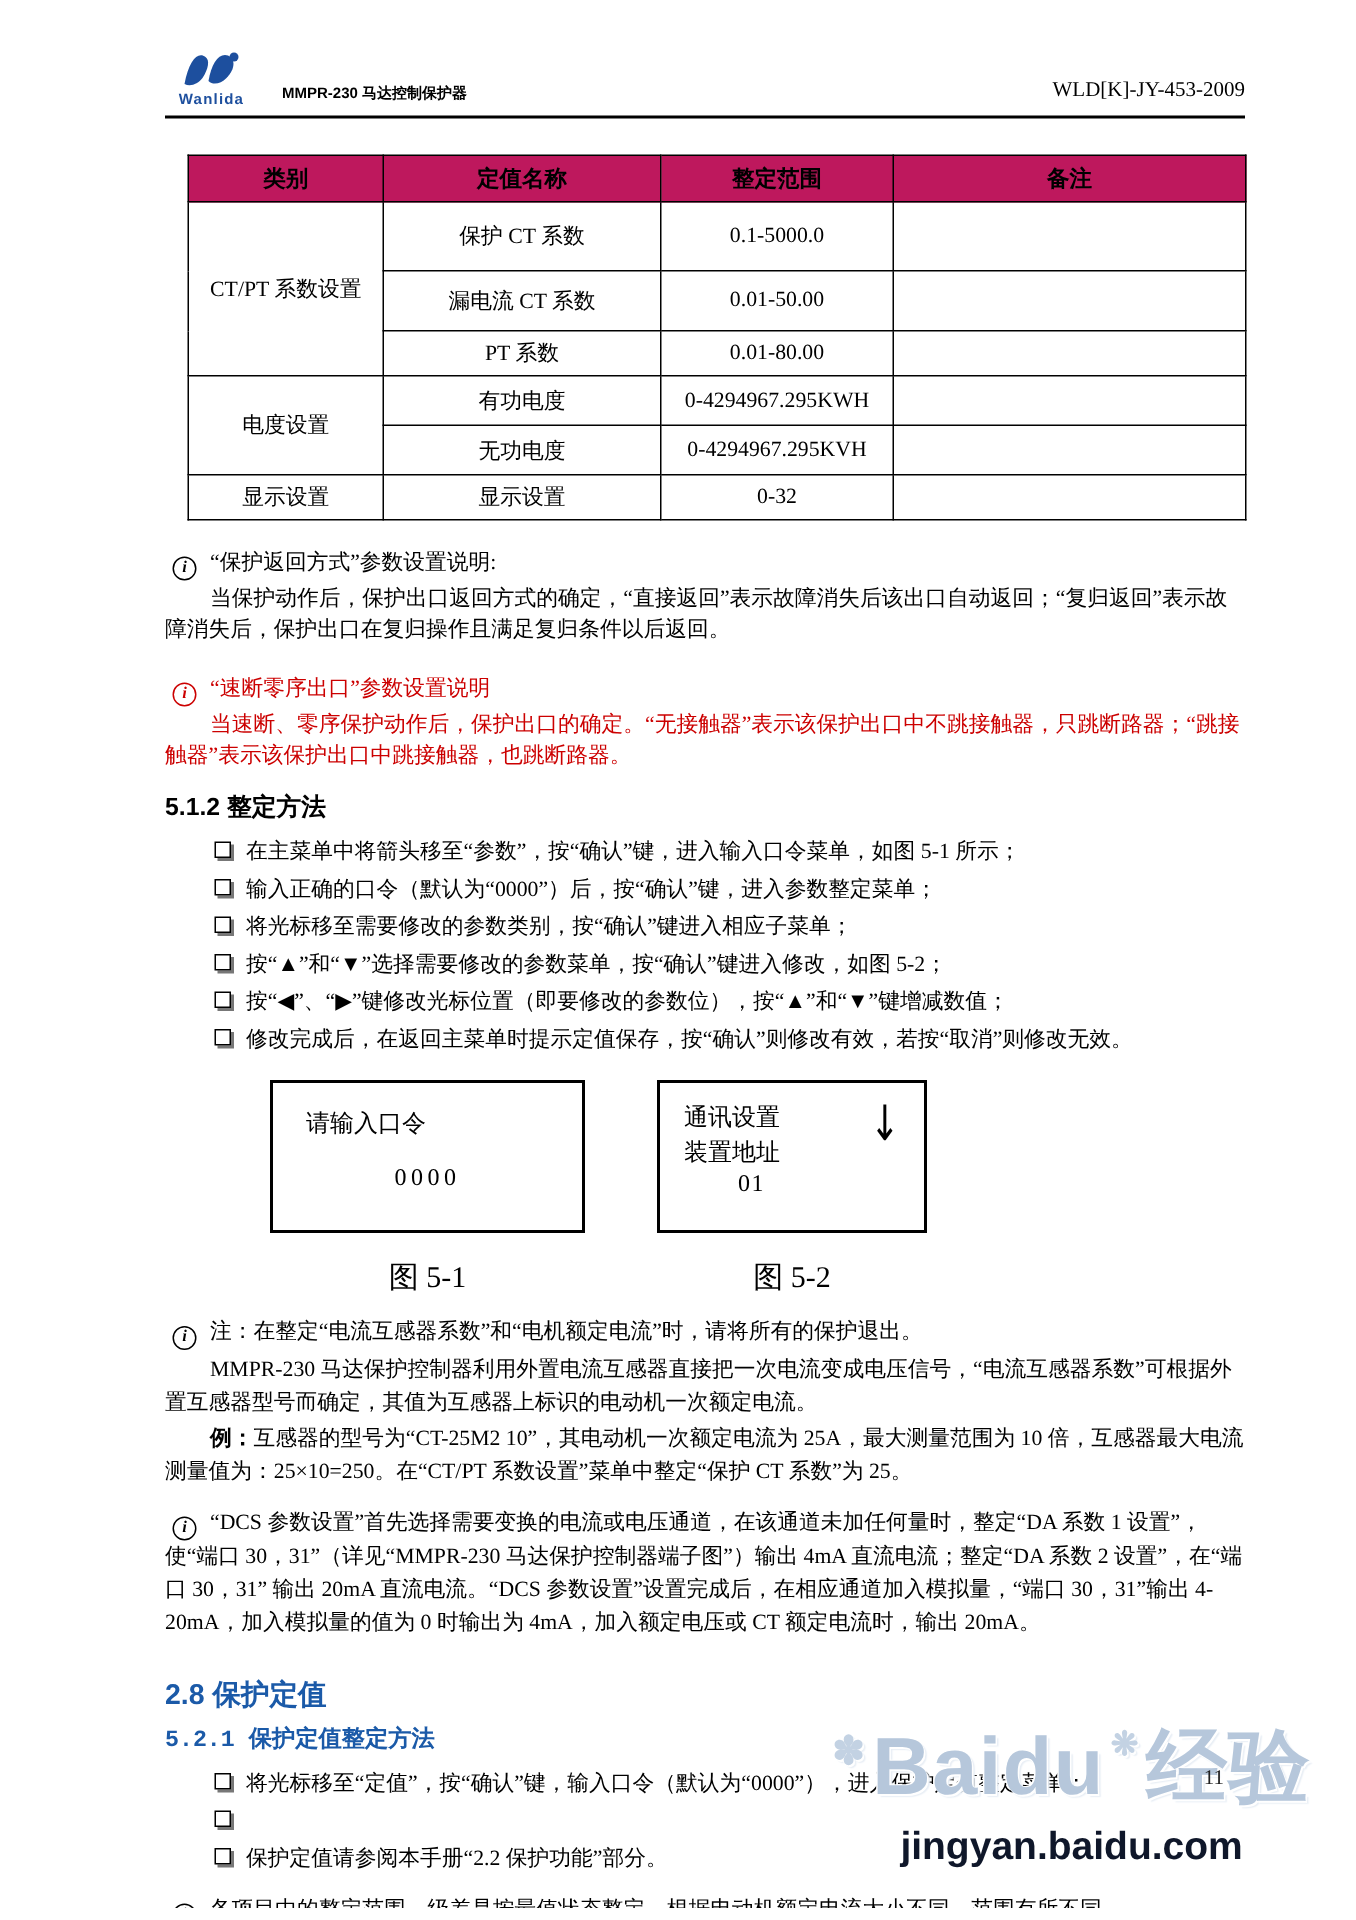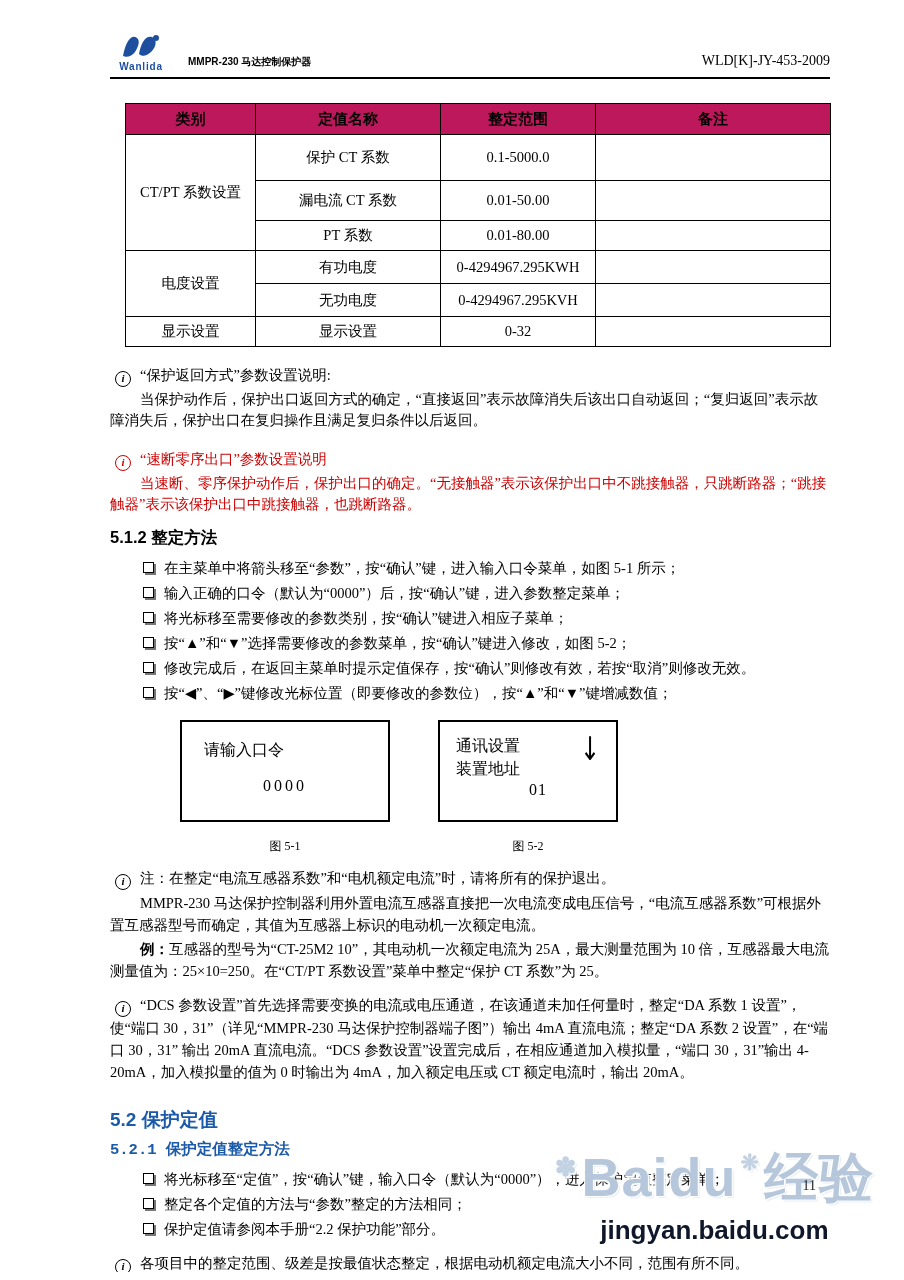--- a/index.html
+++ b/index.html
@@ -52,24 +52,24 @@
 
   
   .figures { display:flex; gap:48px; margin:16px 0 0 70px; }
   .figwrap { text-align:center; }
   .lcd { border:2px solid #000; height:102px; box-sizing:border-box; position:relative;
          text-align:left; background:#fff; }
   .lcd1 { width:210px; padding:16px 0 0 22px; }
   .lcd2 { width:180px; padding:12px 0 0 16px; }
   .lcd-line { font-size:16px; line-height:23px; }
   .lcd-value1 { text-align:center; margin:16px 22px 0 0; font-size:16px; letter-spacing:3px; }
-  .lcd-value2 { margin:1px 0 0 73px; font-size:16px; letter-spacing:1px; }
+  .lcd-value2 { margin:1px 0 0 36px; font-size:16px; letter-spacing:1px; }
   .lcd-arrow { position:absolute; right:16px; top:8px; font-size:24px; transform:scaleY(1.35);
                transform-origin:top; font-family:"DejaVu Sans",sans-serif; }
-  .figcap { margin-top:16px; font-size:12px; }
+  .figcap { margin-top:16px; font-size:20px; }
 
   
   .watermark { position:absolute; right:30px; bottom:26px; text-align:center;
                font-family:"Liberation Sans",sans-serif; pointer-events:none; }
   .wm-main { font-size:54px; font-weight:bold; color:#b6c7db; letter-spacing:1px;
              text-shadow:1px 1px 0 #fff, -1px -1px 0 #fff, 2px 2px 1px #e8eef5; }
   .wm-star { font-size:26px; vertical-align:20px; color:#c3d2e3; margin-right:4px; }
   .wm-mid  { font-size:22px; vertical-align:26px; color:#c3d2e3; margin:0 4px; }
   .wm-site { font-size:26px; font-weight:bold; color:#0f172a; margin-top:0;
              text-shadow:1px 1px 0 #fff; }
@@ -151,22 +151,22 @@
     <p class="note-body">当保护动作后，保护出口返回方式的确定，“直接返回”表示故障消失后该出口自动返回；“复归返回”表示故障消失后，保护出口在复归操作且满足复归条件以后返回。</p>
 
     <p class="note-head red"><span class="info-i red">i</span><span>“速断零序出口”参数设置说明</span></p>
     <p class="note-body red">当速断、零序保护动作后，保护出口的确定。“无接触器”表示该保护出口中不跳接触器，只跳断路器；“跳接触器”表示该保护出口中跳接触器，也跳断路器。</p>
 
     <div class="h512">5.1.2 整定方法</div>
     <p class="step"><span class="sq"></span><span>在主菜单中将箭头移至“参数”，按“确认”键，进入输入口令菜单，如图 5-1 所示；</span></p>
     <p class="step"><span class="sq"></span><span>输入正确的口令（默认为“0000”）后，按“确认”键，进入参数整定菜单；</span></p>
     <p class="step"><span class="sq"></span><span>将光标移至需要修改的参数类别，按“确认”键进入相应子菜单；</span></p>
     <p class="step"><span class="sq"></span><span>按“▲”和“▼”选择需要修改的参数菜单，按“确认”键进入修改，如图 5-2；</span></p>
+    <p class="step"><span class="sq"></span><span>按“◀”、“▶”键修改光标位置（即要修改的参数位），按“▲”和“▼”键增减数值；</span></p>
     <p class="step"><span class="sq"></span><span>修改完成后，在返回主菜单时提示定值保存，按“确认”则修改有效，若按“取消”则修改无效。</span></p>
-    <p class="step"><span class="sq"></span><span>按“◀”、“▶”键修改光标位置（即要修改的参数位），按“▲”和“▼”键增减数值；</span></p>
 
     <div class="figures">
       <div class="figwrap">
         <div class="lcd lcd1">
           <div class="lcd-line">请输入口令</div>
           <div class="lcd-value1">0000</div>
         </div>
         <div class="figcap">图 5-1</div>
       </div>
       <div class="figwrap">
@@ -181,24 +181,24 @@
     </div>
 
     <p class="note-inline"><span class="info-i">i</span><span>注：在整定“电流互感器系数”和“电机额定电流”时，请将所有的保护退出。</span></p>
 
     <p class="para">MMPR-230 马达保护控制器利用外置电流互感器直接把一次电流变成电压信号，“电流互感器系数”可根据外置互感器型号而确定，其值为互感器上标识的电动机一次额定电流。</p>
 
     <p class="para"><span class="ex-label">例：</span><span>互感器的型号为“CT-25M2 10”，其电动机一次额定电流为 25A，最大测量范围为 10 倍，互感器最大电流测量值为：25×10=250。在“CT/PT 系数设置”菜单中整定“保护 CT 系数”为 25。</span></p>
 
     <p class="note-inline"><span class="info-i">i</span><span>“DCS 参数设置”首先选择需要变换的电流或电压通道，在该通道未加任何量时，整定“DA 系数 1 设置”，使“端口 30，31”（详见“MMPR-230 马达保护控制器端子图”）输出 4mA 直流电流；整定“DA 系数 2 设置”，在“端口 30，31” 输出 20mA 直流电流。“DCS 参数设置”设置完成后，在相应通道加入模拟量，“端口 30，31”输出 4-20mA，加入模拟量的值为 0 时输出为 4mA，加入额定电压或 CT 额定电流时，输出 20mA。</span></p>
 
-    <div class="h52">5.2 保护定值</div>
+    <div class="h52">2.8 保护定值</div>
     <div class="h521">5.2.1 保护定值整定方法</div>
     <p class="step"><span class="sq"></span><span>将光标移至“定值”，按“确认”键，输入口令（默认为“0000”），进入保护定值整定菜单；</span></p>
-    <p class="step"><span class="sq"></span><span>整定各个定值的方法与“参数”整定的方法相同；</span></p>
+    <p class="step"><span class="sq"></span></p>
     <p class="step"><span class="sq"></span><span>保护定值请参阅本手册“2.2 保护功能”部分。</span></p>
 
     <p class="note-inline"><span class="info-i">i</span><span>各项目中的整定范围、级差是按最值状态整定，根据电动机额定电流大小不同，范围有所不同。</span></p>
 
   </div>
 
   <div class="watermark">
     <div class="wm-main"><span class="wm-star">✽</span><span>Baidu</span><span class="wm-mid">❋</span><span>经验</span></div>
     <div class="wm-site">jingyan.baidu.com</div>
   </div>

